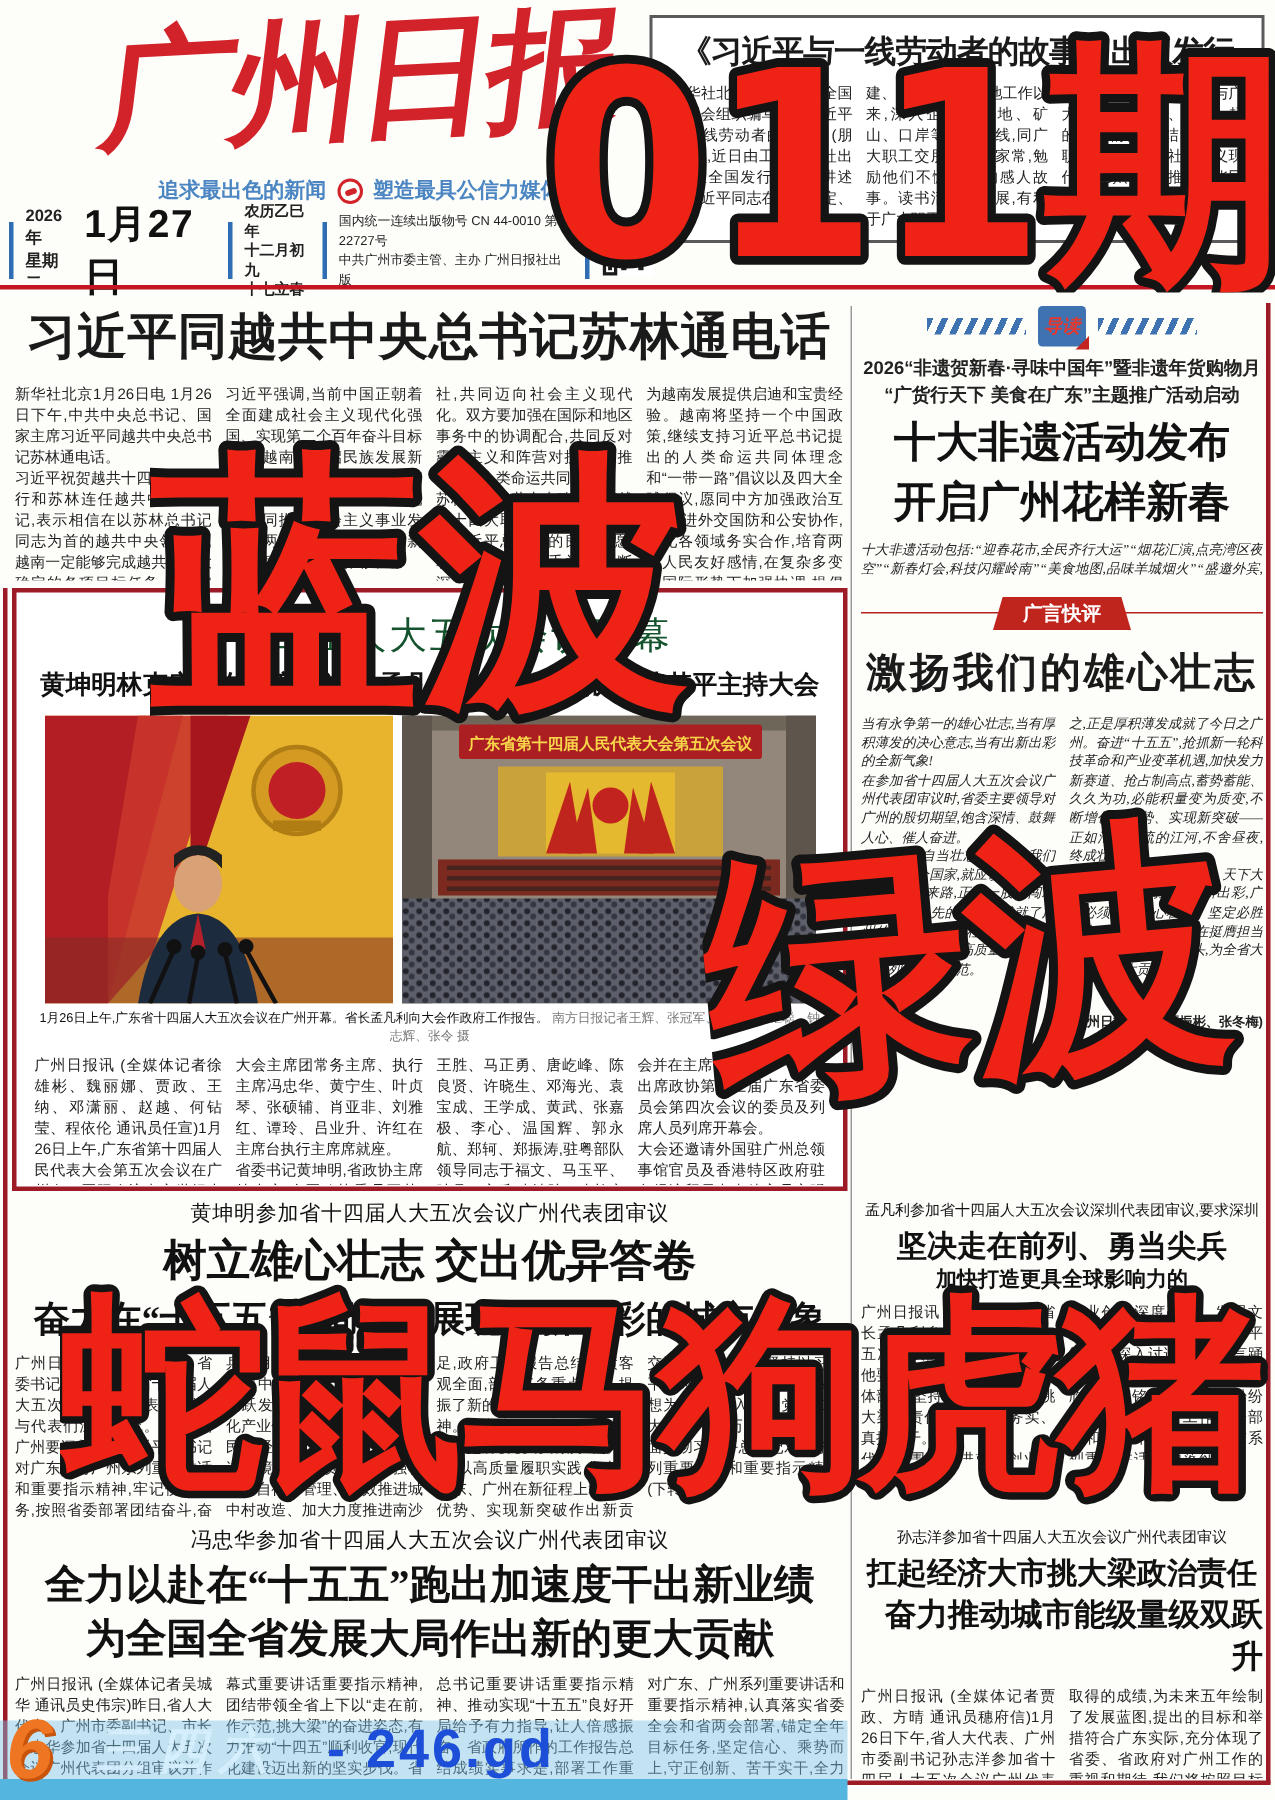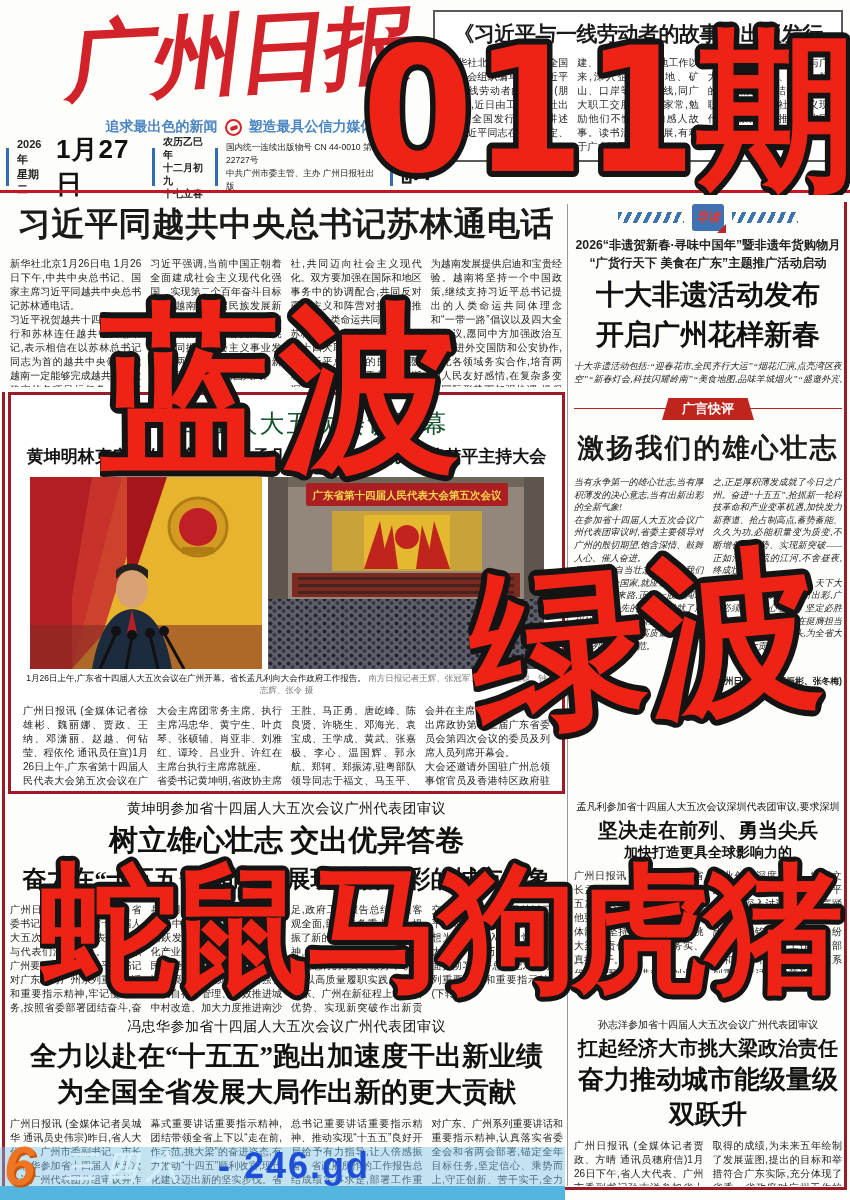--- a/index.html
+++ b/index.html
@@ -98,21 +98,21 @@
   .meng .h1 { font-size:20px; margin-top:3px; }
   .meng .h2 { font-size:14px; }
   .meng .h3 { font-size:17.5px; }
   .meng .cols { margin-top:7px; height:104px; }
   .feng { left:10px; top:1018px; width:553px; height:168px; overflow:hidden; }
   .feng .h1 { font-size:27px; margin-top:2px; }
   .feng .h2 { font-size:27px; }
   .feng .cols { margin-top:7px; height:84px; }
   .sun { left:574px; top:1018px; width:268px; height:168px; overflow:hidden; }
   .sun .h1 { font-size:20px; margin-top:3px; }
-  .sun .h2 { font-size:26px; }
+  .sun .h2 { font-size:21px;text-align:right; }
   .sun .cols { margin-top:7px; height:82px; }
 
   
   .frame-left { left:2px; top:392px; width:3px; height:797px; background:#9c1b26; }
   .frame-right { left:844px; top:202px; width:3px; height:987px; background:#9c1b26; }
   .frame-bottom { left:2px; top:1187px; width:845px; height:3px; background:#9c1b26; }
 
   
   .wm-band { left:0; top:1147px; width:565px; height:41px; background:rgba(125,195,235,0.45); z-index:55; }
   .wm-strip { left:0; top:1186px; width:565px; height:14px; background:#54b6de; z-index:56; }

